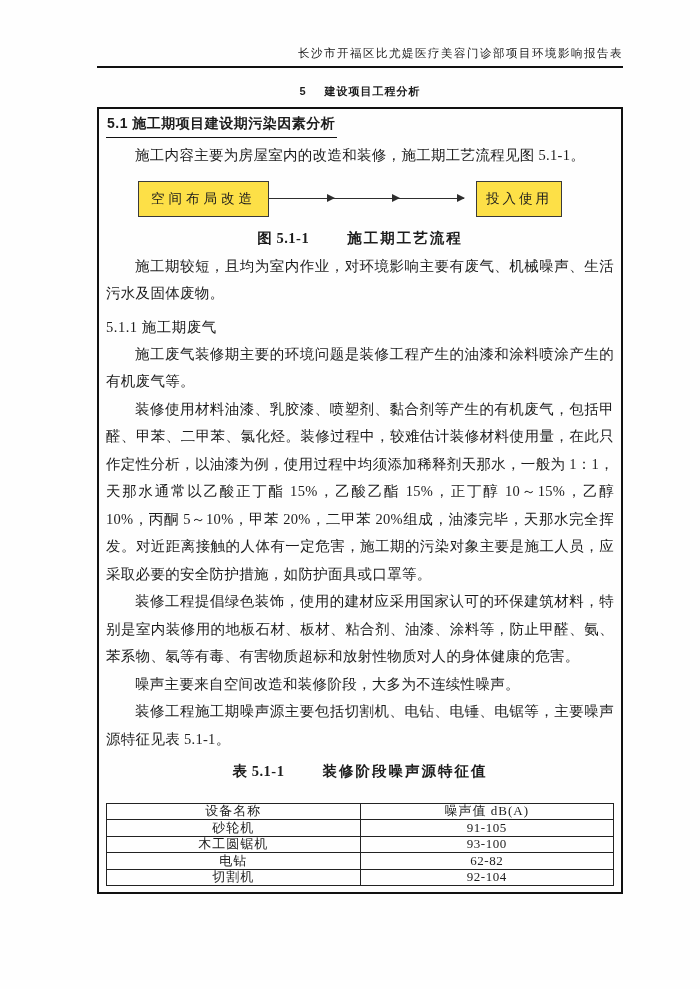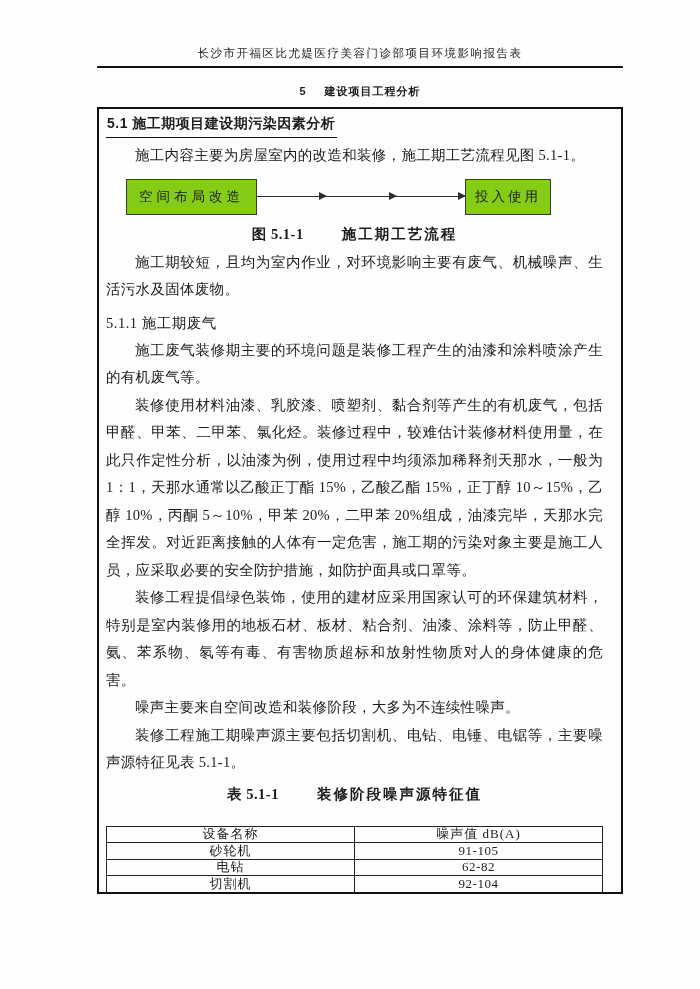--- a/index.html
+++ b/index.html
@@ -10,21 +10,21 @@
     font-family:"Liberation Serif","DejaVu Serif",serif;
     color:#1c1c1c;
     overflow:hidden;
     margin:0 auto;
   }
   .doc { position:absolute; left:97px; top:0; width:526px; }
 
   
   .report-header {
     padding-top:46px;
-    text-align:center;
+    text-align:right;
     font-size:11.5px;
     letter-spacing:1.5px;
     color:#222;
   }
   .header-rule {
     margin-top:5px;
     border-bottom:2px solid #111;
     height:0;
   }
 
@@ -38,21 +38,21 @@
     letter-spacing:1px;
     text-align:center;
   }
   .chapter-heading .chapter-number { margin-right:18px; }
 
   
   .content-box {
     box-sizing:border-box;
     height:787px;
     border:2px solid #111;
-    padding:5px 18px 6px 7px;
+    padding:5px 7px 6px 7px;
     display:flex;
     flex-direction:column;
     overflow:hidden;
   }
 
   .h51 {
     font-family:"Liberation Sans","DejaVu Sans",sans-serif;
     font-weight:bold;
     font-size:14px;
     letter-spacing:0.5px;
@@ -79,28 +79,29 @@
   
   .flow {
     display:flex;
     align-items:center;
     margin:9px 52px 2px 20px;
     height:40px;
   }
   .flow-step {
     box-sizing:border-box;
     border:1.5px solid #3a3a3a;
-    background:#84cc16;
+    background:#fde047;
     height:36px;
     line-height:33px;
     padding:0 9px;
     font-size:13.5px;
     letter-spacing:3px;
     white-space:nowrap;
     text-align:center;
+    margin-left:12px;
   }
   .flow-step.wide { padding:0 12px; letter-spacing:4px; }
   .flow-arrow {
     flex:1;
     height:0;
     border-top:1.5px solid #2e2e2e;
     position:relative;
     min-width:22px;
   }
   .flow-arrow::after {
@@ -202,20 +203,24 @@
         <tbody>
           <tr>
             <td>设备名称</td>
             <td>噪声值 dB(A)</td>
           </tr>
           <tr>
             <td>砂轮机</td>
             <td class="num-cell">91-105</td>
           </tr>
           <tr>
+            <td>木工圆锯机</td>
+            <td class="num-cell">93-100</td>
+          </tr>
+          <tr>
             <td>电钻</td>
             <td class="num-cell">62-82</td>
           </tr>
           <tr>
             <td>切割机</td>
             <td class="num-cell">92-104</td>
           </tr>
         </tbody>
       </table>
 

